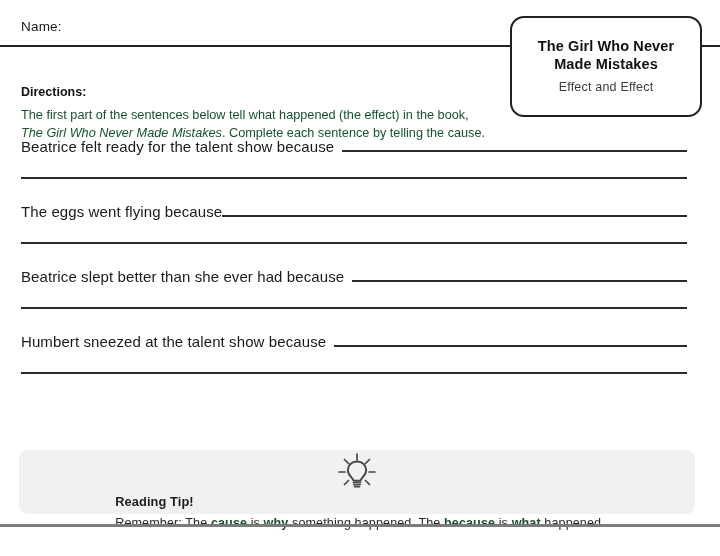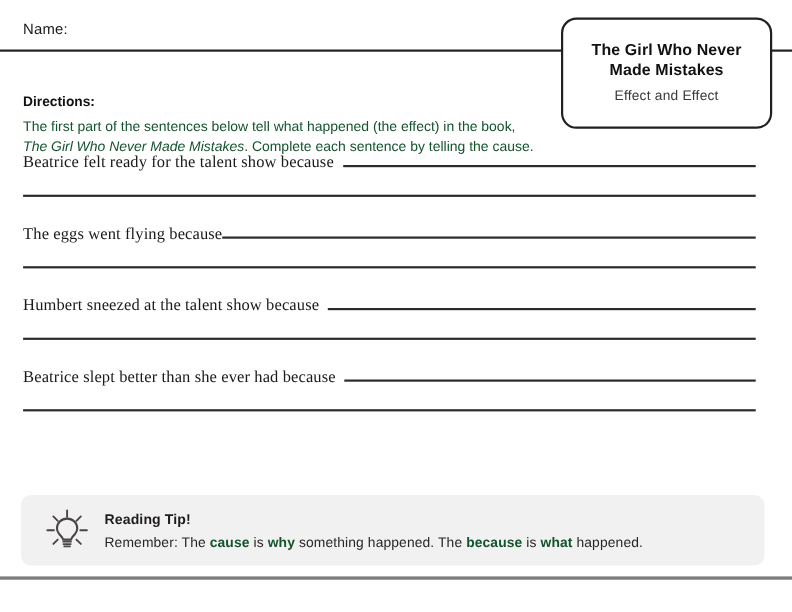--- a/index.html
+++ b/index.html
@@ -112,21 +112,20 @@
     display: flex;
     align-items: baseline;
     white-space: nowrap;
     height: 21px;
   }
   .q-text {
     font-size: 15px;
     color: #1a1a1a;
     letter-spacing: .1px;
     flex: 0 0 auto;
-    font-family: Liberation Serif, serif;
   }
   .q-gap {
     flex: 0 0 auto;
     width: 8px;
   }
   .q-gap.tight {
     width: 0px;
   }
   .q-blank {
     flex: 1 1 auto;
@@ -147,20 +146,21 @@
     left: 19px;
     top: 450px;
     width: 676px;
     height: 64px;
     box-sizing: border-box;
     background: #f1f1f1;
     border-radius: 9px;
     display: flex;
     align-items: center;
     padding: 0 14px;
+    flex-direction: column;
   }
   .tip-icon {
     flex: 0 0 auto;
     width: 56px;
     display: flex;
     align-items: center;
     justify-content: center;
   }
   .tip-text {
     flex: 1 1 auto;
@@ -240,30 +240,30 @@
       <div class="q-line1">
         <span class="q-text">The eggs went flying because</span>
         <span class="q-gap tight"></span>
         <span class="q-blank"></span>
       </div>
       <div class="q-line2"></div>
     </div>
 
     <div class="question">
       <div class="q-line1">
+        <span class="q-text">Beatrice slept better than she ever had because</span>
+        <span class="q-gap"></span>
+        <span class="q-blank"></span>
+      </div>
+      <div class="q-line2"></div>
+    </div>
+
+    <div class="question">
+      <div class="q-line1">
         <span class="q-text">Humbert sneezed at the talent show because</span>
-        <span class="q-gap"></span>
-        <span class="q-blank"></span>
-      </div>
-      <div class="q-line2"></div>
-    </div>
-
-    <div class="question">
-      <div class="q-line1">
-        <span class="q-text">Beatrice slept better than she ever had because</span>
         <span class="q-gap"></span>
         <span class="q-blank"></span>
       </div>
       <div class="q-line2"></div>
     </div>
 
   </div>
 
   <div class="tip-box">
     <div class="tip-icon">

